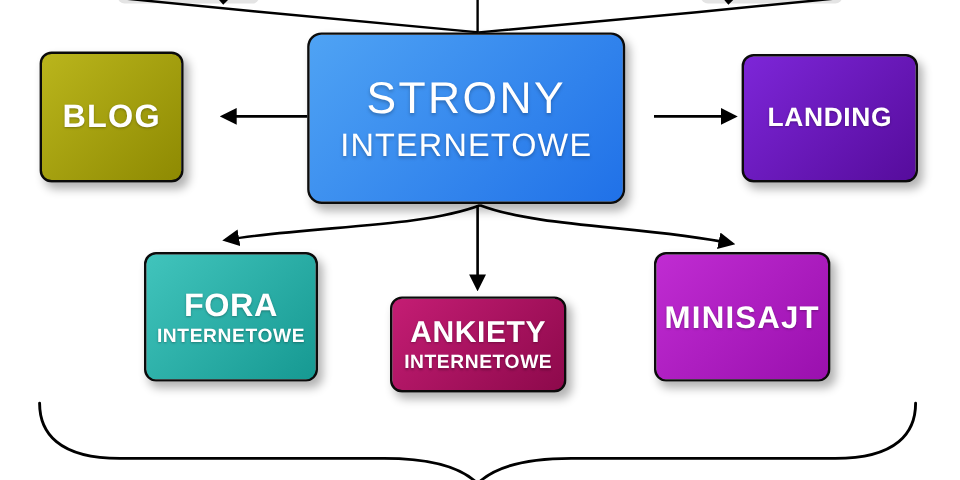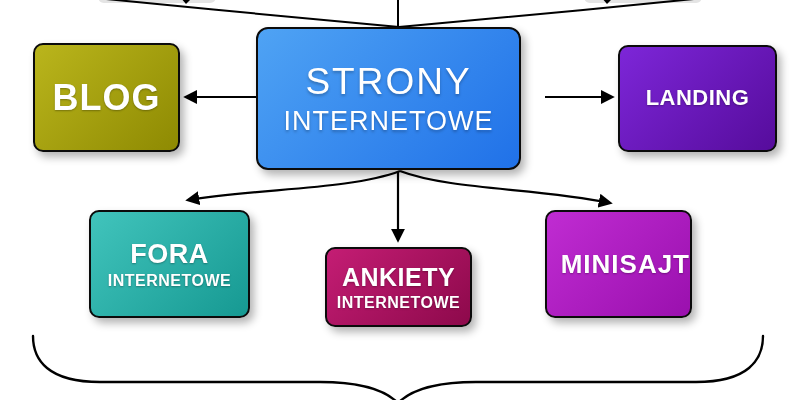--- a/index.html
+++ b/index.html
@@ -17,48 +17,48 @@
   }
   .node .line{text-shadow:0 1px 2px rgba(0,0,0,.30);white-space:nowrap;}
   .node-center{
     left:256px;top:27px;width:265px;height:143px;border-radius:12px;
     background:linear-gradient(135deg,#4fa3f4 0%,#2071e8 100%);
     font-weight:400;
   }
   .node-center .l1{font-size:37px;letter-spacing:2px;text-shadow:0 2px 3px rgba(0,0,0,.25);}
   .node-center .l2{font-size:27px;letter-spacing:1px;margin-top:3px;text-shadow:0 2px 3px rgba(0,0,0,.25);}
   .node-blog{
-    left:33px;top:43px;width:147px;height:109px;
+    left:33px;top:43px;width:120px;height:109px;
     background:linear-gradient(135deg,#bab51c 0%,#8e8a02 100%);
-    font-weight:bold;font-size:36px;letter-spacing:1px;
+    font-weight:bold;font-size:27px;letter-spacing:1px;
   }
   .node-landing{
-    left:618px;top:45px;width:159px;height:107px;
+    left:618px;top:45px;width:147px;height:107px;
     background:linear-gradient(135deg,#7d26d8 0%,#560c9c 100%);
     font-weight:bold;font-size:22px;letter-spacing:.5px;
   }
   .node-landing .line{line-height:1.3;}
   .node-fora{
-    left:89px;top:210px;width:161px;height:108px;
+    left:120px;top:210px;width:145px;height:108px;
     background:linear-gradient(135deg,#41c4bc 0%,#169992 100%);
     font-weight:bold;
   }
   .node-fora .l1{font-size:27px;letter-spacing:.5px;}
   .node-fora .l2{font-size:16px;margin-top:2px;letter-spacing:.5px;}
   .node-ankiety{
     left:325px;top:247px;width:147px;height:80px;
     background:linear-gradient(135deg,#c41d74 0%,#8d094b 100%);
     font-weight:bold;
   }
   .node-ankiety .l1{font-size:25px;letter-spacing:.5px;}
   .node-ankiety .l2{font-size:16px;margin-top:2px;letter-spacing:.5px;}
   .node-minisajt{
     left:545px;top:210px;width:147px;height:108px;
     background:linear-gradient(135deg,#c02cd2 0%,#9a10ae 100%);
-    font-weight:bold;font-size:26px;letter-spacing:1px;align-items:flex-end;
+    font-weight:bold;font-size:26px;letter-spacing:1px;
   }
 </style>
 </head>
 <body>
 
 <svg class="connectors" viewBox="0 0 800 400" xmlns="http://www.w3.org/2000/svg">
   <defs>
     <marker id="ah" viewBox="0 0 10 10" refX="8" refY="5" markerWidth="6.4" markerHeight="6.4" orient="auto">
       <path d="M0,0 L10,5 L0,10 Z" fill="#000"></path>
     </marker>

